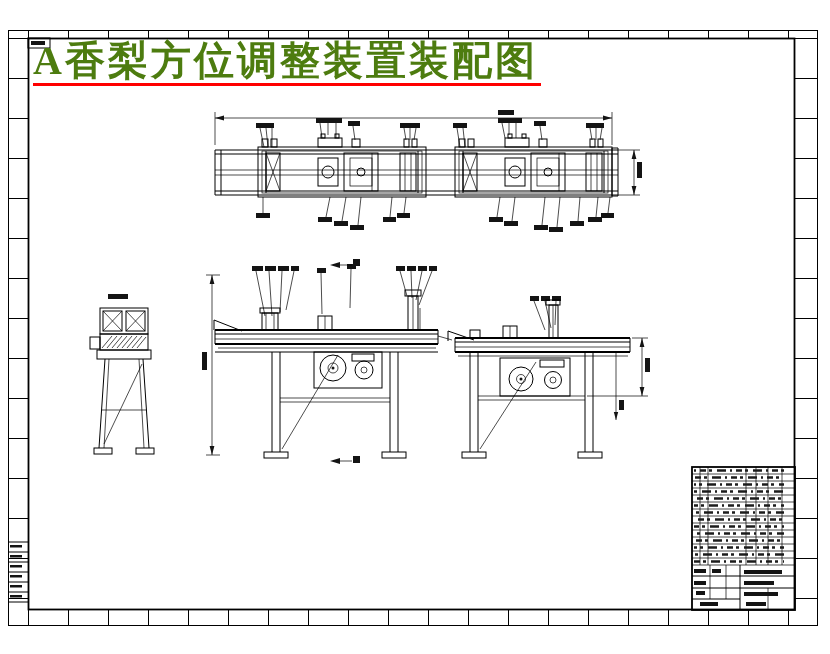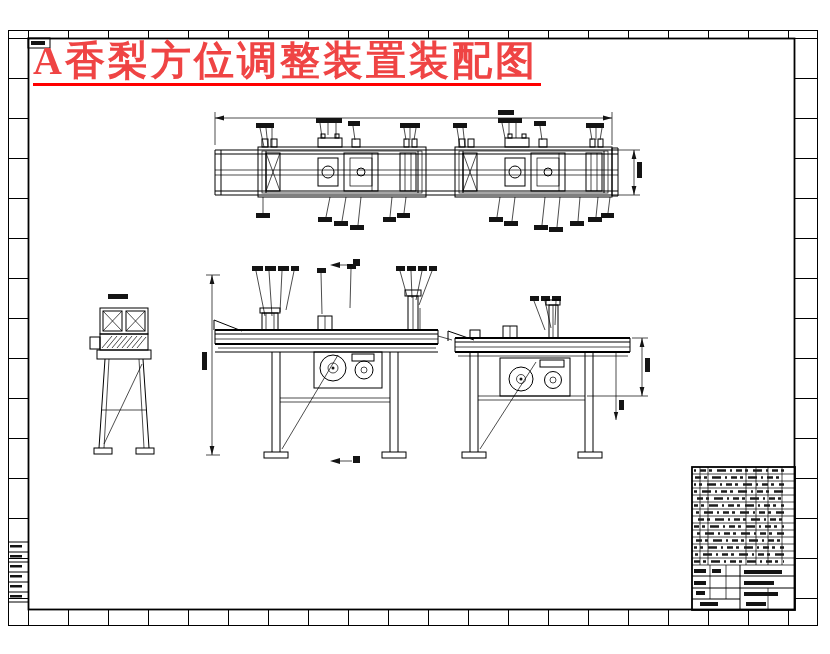--- a/index.html
+++ b/index.html
@@ -4,21 +4,21 @@
 <style>
   html,body{margin:0;padding:0;background:#fff;}
   .sheet{
     position:relative;width:830px;height:654px;background:#ffffff;overflow:hidden;
     font-family:"Liberation Sans", sans-serif;
   }
   .drawing-title{
     position:absolute;left:33px;top:40px;z-index:2;
     font-family:"Liberation Serif","DejaVu Serif",serif;
     font-weight:bold;font-size:40px;line-height:1.05;letter-spacing:3px;
-    color:#ef4444;border-bottom:3px solid #ff0000;padding:0 3px 1px 0;white-space:nowrap;
+    color:#4d7c0f;border-bottom:3px solid #ff0000;padding:0 3px 1px 0;white-space:nowrap;
   }
   svg{position:absolute;left:0;top:0;}
   .ln{stroke:#000;fill:none;stroke-width:1;}
   .thick{stroke-width:1.8;}
   .thin{stroke-width:0.7;}
   .tx{fill:#141414;stroke:none;}
   .dashrow{stroke:#1c1c1c;stroke-width:2.4;fill:none;}
 </style>
 </head>
 <body>

